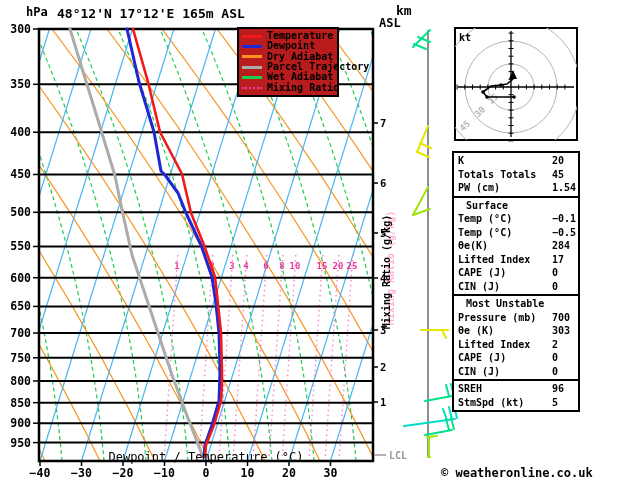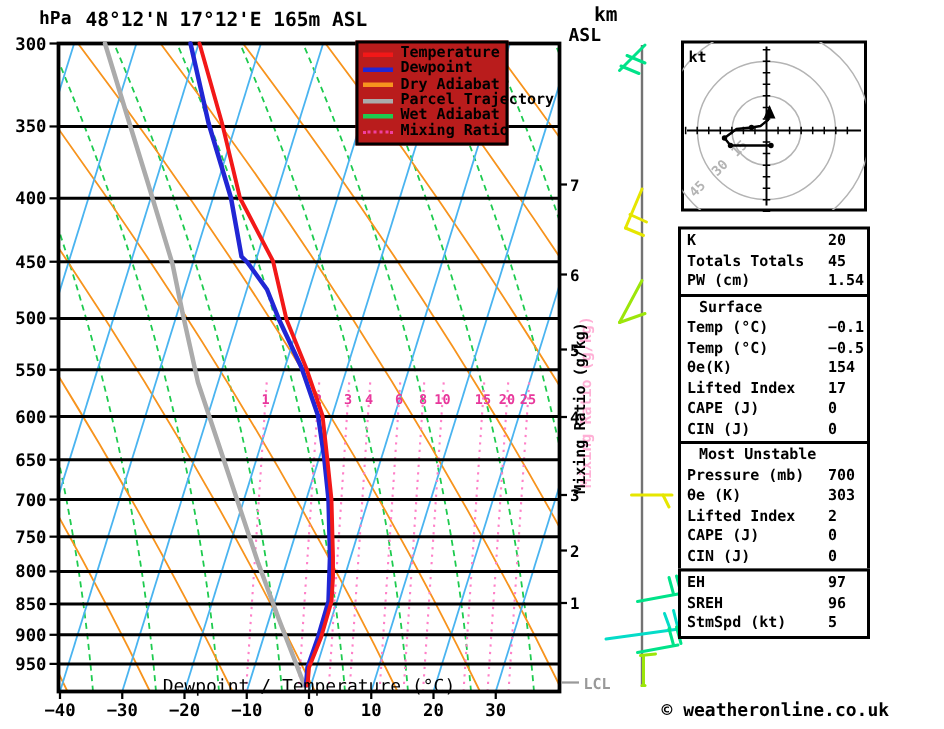--- a/index.html
+++ b/index.html
@@ -345,34 +345,33 @@
   <div id="indices">
       <div class="tbox">
         <div class="trow"><span>K</span><span class="tval">20</span></div>
         <div class="trow"><span>Totals Totals</span><span class="tval">45</span></div>
         <div class="trow"><span>PW (cm)</span><span class="tval">1.54</span></div>
       </div>
       <div class="tbox">
         <div class="trow title">Surface</div>
         <div class="trow"><span>Temp (°C)</span><span class="tval">−0.1</span></div>
         <div class="trow"><span>Temp (°C)</span><span class="tval">−0.5</span></div>
-        <div class="trow"><span>θe(K)</span><span class="tval">154</span></div>
+        <div class="trow"><span>θe(K)</span><span class="tval">284</span></div>
         <div class="trow"><span>Lifted Index</span><span class="tval">17</span></div>
         <div class="trow"><span>CAPE (J)</span><span class="tval">0</span></div>
         <div class="trow"><span>CIN (J)</span><span class="tval">0</span></div>
       </div>
       <div class="tbox">
         <div class="trow title">Most Unstable</div>
         <div class="trow"><span>Pressure (mb)</span><span class="tval">700</span></div>
         <div class="trow"><span>θe (K)</span><span class="tval">303</span></div>
         <div class="trow"><span>Lifted Index</span><span class="tval">2</span></div>
         <div class="trow"><span>CAPE (J)</span><span class="tval">0</span></div>
         <div class="trow"><span>CIN (J)</span><span class="tval">0</span></div>
       </div>
       <div class="tbox">
-        <div class="trow"><span>EH</span><span class="tval">97</span></div>
         <div class="trow"><span>SREH</span><span class="tval">96</span></div>
         <div class="trow"><span>StmSpd (kt)</span><span class="tval">5</span></div>
       </div>
     </div>
 
   <div id="watermark">© weatheronline.co.uk</div>
 </div>
 
 </body></html>

